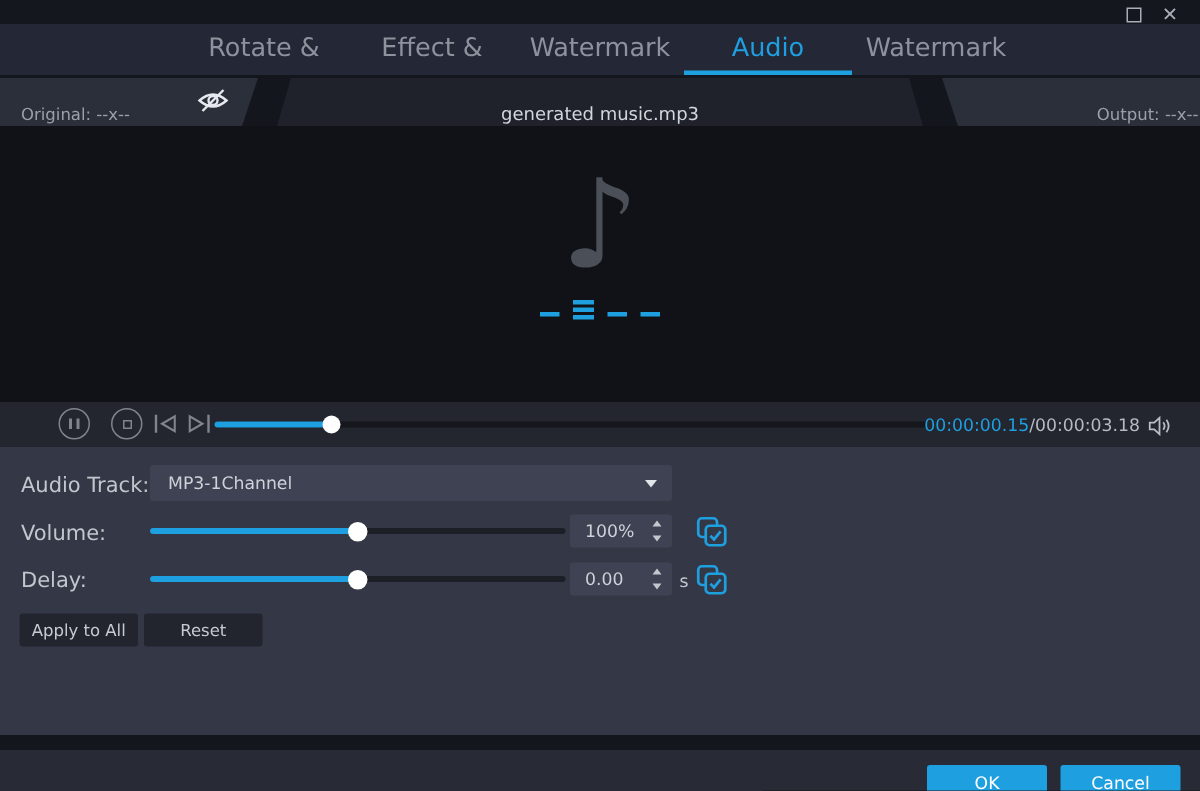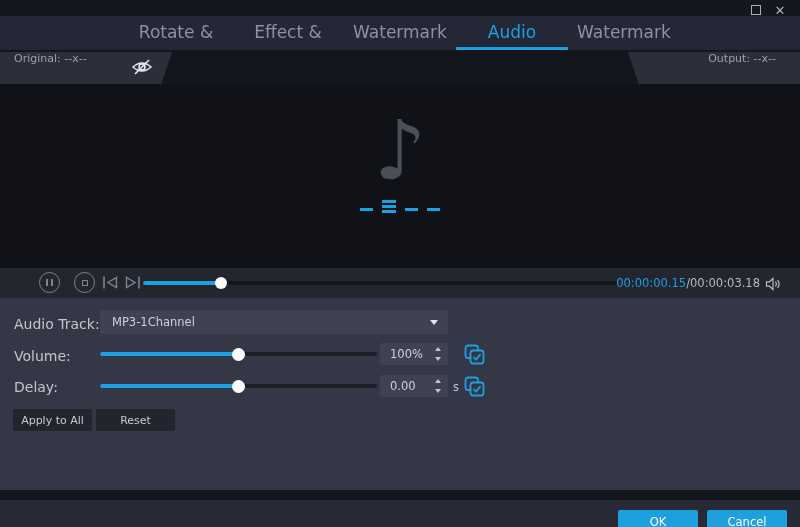--- a/index.html
+++ b/index.html
@@ -21,28 +21,28 @@
 
   
   .tabbar{left:0;top:16px;width:800px;height:34px;background:#242836;
           display:flex;justify-content:center;}
   .tab{width:112px;height:34px;line-height:32px;text-align:center;
        font-size:17px;color:#8d929d;box-sizing:border-box;cursor:pointer;}
   .tab.active{color:#1e9fe0;border-bottom:3px solid #1e9fe0;}
 
   
   .subheader{left:0;top:50px;width:800px;height:34px;background:#14161d;}
-  .seg{top:2px;height:48px;background:#2b2f3a;display:flex;
+  .seg{top:2px;height:48px;background:#2b2f3a;display:flex;align-items:center;
        font-size:11px;color:#9aa0ab;box-sizing:border-box;}
   .seg-left{left:0;width:172px;padding-left:14px;
             clip-path:polygon(0 0,100% 0,calc(100% - 16px) 100%,0 100%);}
   .seg-center{left:180px;width:440px;background:#1f222b;justify-content:center;
             color:#d3d6db;font-size:12px;
             clip-path:polygon(14px 0,calc(100% - 14px) 0,100% 100%,0 100%);}
-  .seg-right{right:0;width:172px;justify-content:flex-end;padding-right:24px;
+  .seg-right{right:0;width:172px;justify-content:flex-end;padding-right:1px;
             clip-path:polygon(0 0,100% 0,100% 100%,16px 100%);}
   .eye{left:130px;top:8px;width:24px;height:18px;cursor:pointer;}
 
   
   .preview{left:0;top:84px;width:800px;height:184px;background:#101217;}
   .note{left:0;right:0;top:26px;text-align:center;font-size:82px;line-height:1;
         color:#4a4f58;}
   .eq{left:50%;top:116px;transform:translateX(-50%);display:flex;gap:9px;
       align-items:flex-end;}
   .eq .dash{width:13px;height:3px;background:#1e9fe0;margin-bottom:2px;}
@@ -143,20 +143,23 @@
   <div class="abs seg seg-left">
     <span>Original: --x--</span>
   </div>
   <div class="abs eye">
     <svg width="24" height="18" viewBox="0 0 24 18">
       <path d="M3 9 Q12 1 21 9 Q12 17 3 9 Z" fill="none" stroke="#e6e9ee" stroke-width="1.6"></path>
       <circle cx="12" cy="9" r="3" fill="none" stroke="#e6e9ee" stroke-width="1.6"></circle>
       <line x1="5" y1="16" x2="19" y2="2" stroke="#e6e9ee" stroke-width="1.6"></line>
     </svg>
   </div>
+  <div class="abs seg seg-center">
+    <span>generated music.mp3</span>
+  </div>
   <div class="abs seg seg-right">
     <span>Output: --x--</span>
   </div>
 </div>
 
 <div class="abs preview">
   <div class="abs note">♪</div>
   <div class="abs eq">
     <span class="dash"></span>
     <span class="stack">

